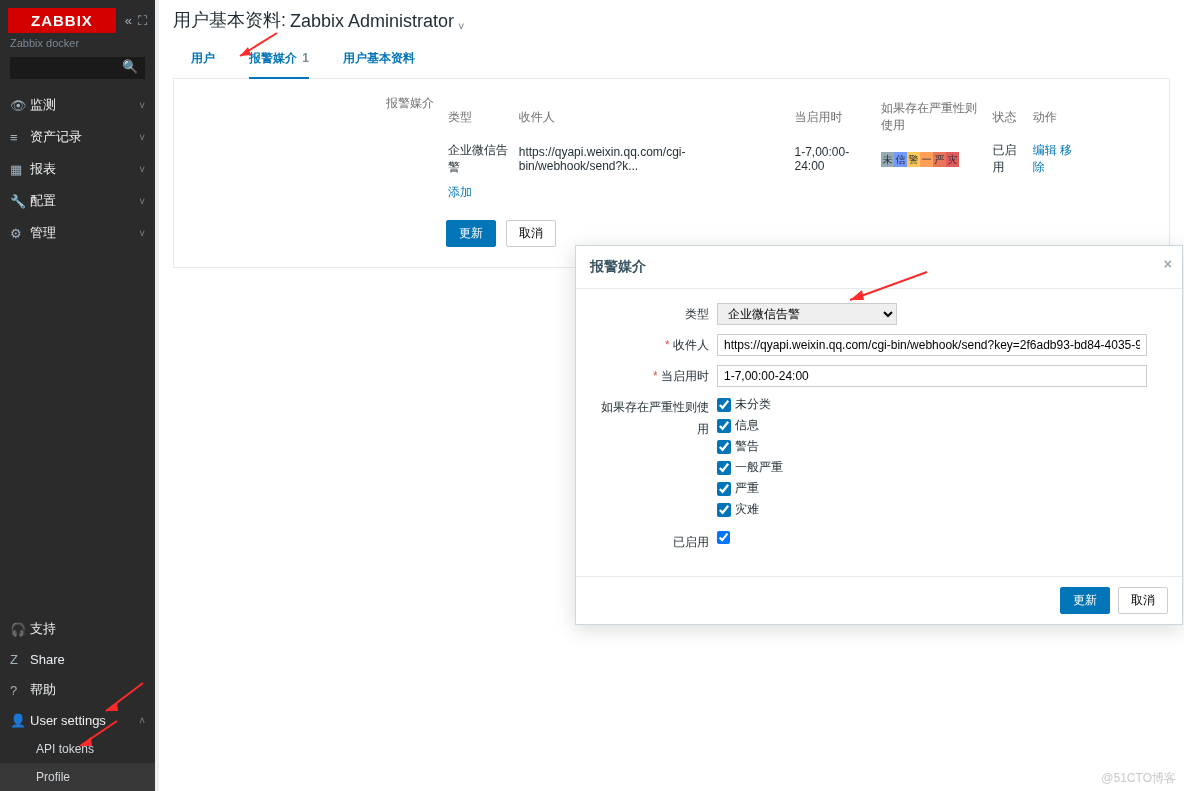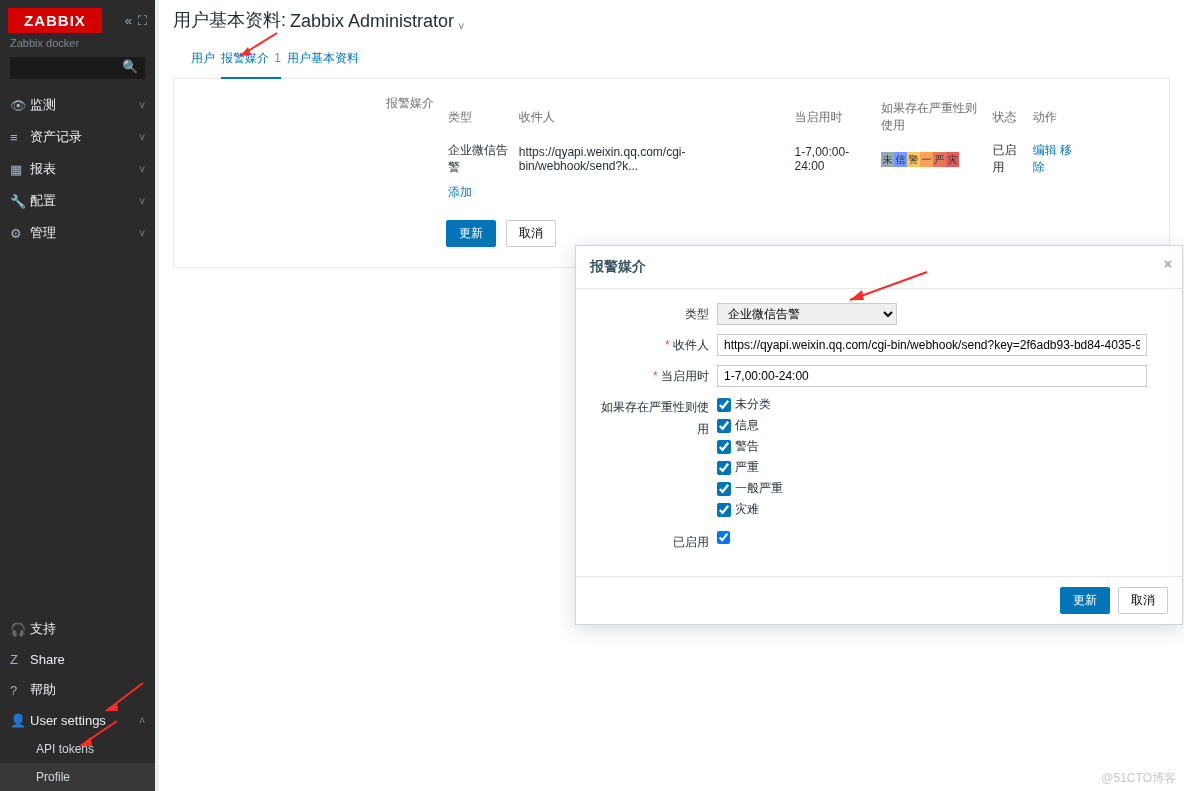--- a/index.html
+++ b/index.html
@@ -1,40 +1,40 @@
 <!DOCTYPE html>
 <html><head>
 <meta charset="utf-8">
 <style>
 * { box-sizing: border-box; margin: 0; padding: 0; }
 body { font-family: Arial, "Helvetica Neue", sans-serif; font-size: 12px; color: #1f2c33; background: #fff; width: 1184px; height: 791px; overflow: hidden; position: relative; }
 .sidebar { position: absolute; left: 0; top: 0; width: 155px; height: 100%; background: #2b2b2b; display: flex; flex-direction: column; }
 .sidebar-top-row { display: flex; align-items: center; padding: 8px 8px 4px 8px; }
-.logo { background: #d40000; color: #fff; font-weight: bold; padding: 4px 16px; font-size: 15px; letter-spacing: 1px; }
+.logo { background: #d40000; color: #fff; font-weight: bold; padding: 4px 23px; font-size: 15px; letter-spacing: 1px; }
 .top-icons { margin-left: auto; color: #9db3c1; display: flex; gap: 6px; font-size: 13px; }
 .server-name { color: #7a8a93; font-size: 11px; padding: 0 10px 8px 10px; }
 .search-wrap { padding: 0 10px 10px 10px; }
 .search-box { width: 100%; background: #1a1a1a; border: none; height: 22px; padding: 0 22px 0 6px; color: #bbb; font-size: 11px; }
 .search-wrap { position: relative; }
 .search-ic { position: absolute; right: 16px; top: 2px; color: #7a8a93; font-size: 13px; }
 .nav-list { list-style: none; }
 .nav-item { display: flex; align-items: center; padding: 7px 10px; color: #ebeef0; cursor: pointer; font-size: 13px; }
 .nav-item .ic { width: 20px; color: #9db3c1; font-size: 13px; }
 .nav-item .chev { margin-left: auto; color: #7a8a93; font-size: 10px; }
 .nav-sub { list-style: none; }
 .nav-sub-item { padding: 7px 10px 7px 36px; color: #d1d9dd; cursor: pointer; font-size: 12px; }
 .nav-sub-item.active { background: #383838; }
 .sidebar-spacer { flex: 1; }
 .main-line { position: absolute; left: 155px; top: 0; width: 4px; height: 100%; background: #ebeef0; }
 .main { position: absolute; left: 159px; top: 0; right: 0; height: 100%; background: #fff; }
 .page-title-row { display: flex; align-items: flex-end; padding: 8px 14px; font-size: 18px; color: #1f2c33; }
 .page-title-label { margin-right: 4px; }
 .page-user { color: #1f2c33; }
 .title-drop { margin-left: 4px; color: #6f7b82; font-size: 11px; }
-.tabs-row { display: flex; gap: 6px; padding: 6px 18px 0 18px; border-bottom: 1px solid #e5eaed; background: #fff; margin: 0 14px; }
+.tabs-row { display: flex; gap: 34px; padding: 6px 18px 0 18px; border-bottom: 1px solid #e5eaed; background: #fff; margin: 0 14px; font-weight: bold; }
 .tab { padding: 4px 0 10px 0; color: #0275b8; cursor: pointer; font-size: 12px; }
 .tab .cnt { color: #768d99; margin-left: 2px; }
 .tab.active { border-bottom: 2px solid #0275b8; margin-bottom: -1px; text-align: right; }
 .form-outer { margin: 0 14px; background: #fff; padding: 14px 18px 18px 210px; border: 1px solid #e5eaed; border-top: none; }
 .form-label-cell { text-align: right; color: #6f6f6f; padding-right: 10px; vertical-align: top; font-size: 12px; }
 .media-table { width: 640px; }
 .media-table th { text-align: left; font-weight: normal; color: #6f6f6f; font-size: 12px; padding: 3px 6px 3px 0; }
 .media-table td { font-size: 12px; padding: 3px 6px 3px 0; color: #1f2c33; }
 .media-table a.link { color: #0275b8; cursor: pointer; text-align: center; }
 .sev-tags span { display:inline-block; width:13px; height:15px; font-size:10px; text-align:center; line-height:15px; color:#1f2c33; }
@@ -224,25 +224,25 @@
           <div class="chk-line">
             <input type="checkbox" checked="" style="">
             <span>信息</span>
           </div>
           <div class="chk-line">
             <input type="checkbox" checked="" style="">
             <span>警告</span>
           </div>
           <div class="chk-line">
             <input type="checkbox" checked="" style="">
+            <span>一般严重</span>
+          </div>
+          <div class="chk-line">
+            <input type="checkbox" checked="" style="">
             <span>严重</span>
-          </div>
-          <div class="chk-line">
-            <input type="checkbox" checked="" style="">
-            <span>一般严重</span>
           </div>
           <div class="chk-line">
             <input type="checkbox" checked="" style="">
             <span>灾难</span>
           </div>
         </div>
     </div>
     <div class="mf-row">
       <div class="mf-label">已启用</div>
       <div class="mf-ctl"><input type="checkbox" checked="" style=""></div>

